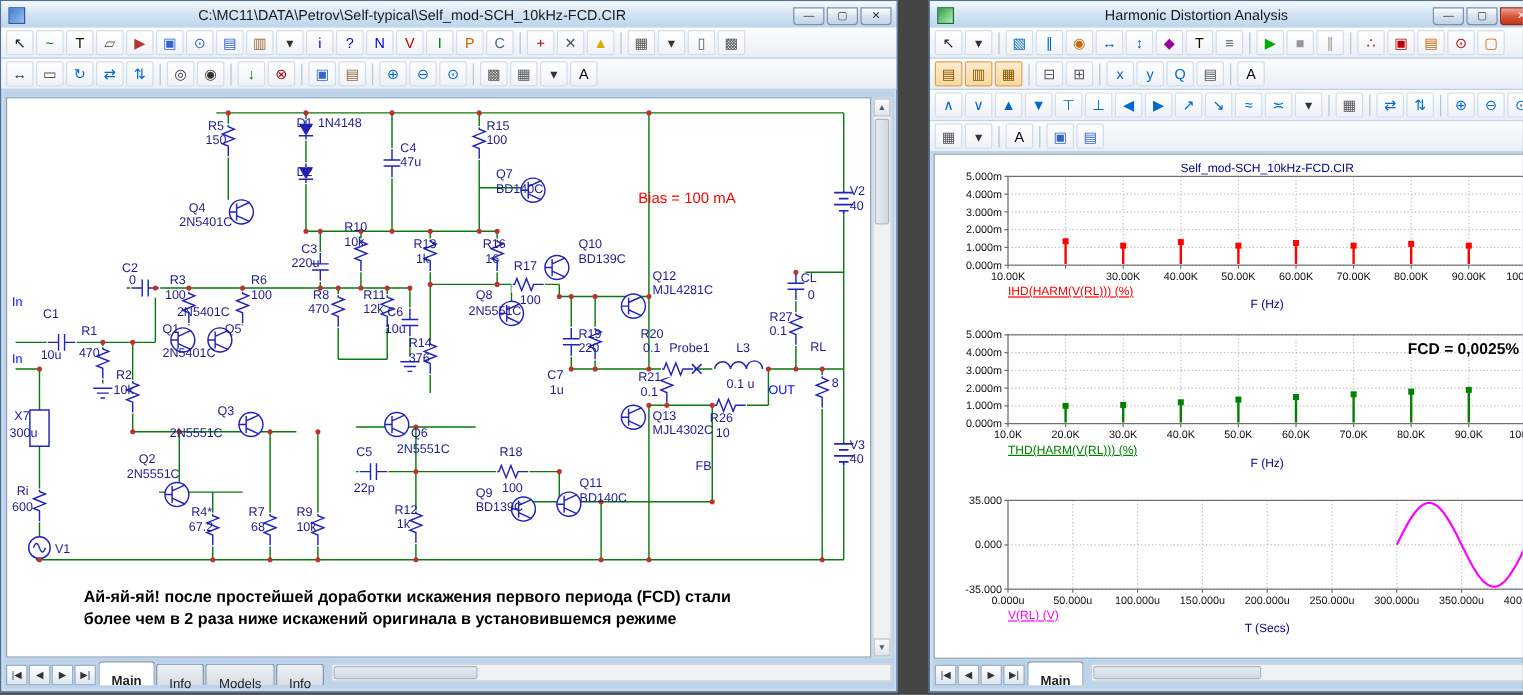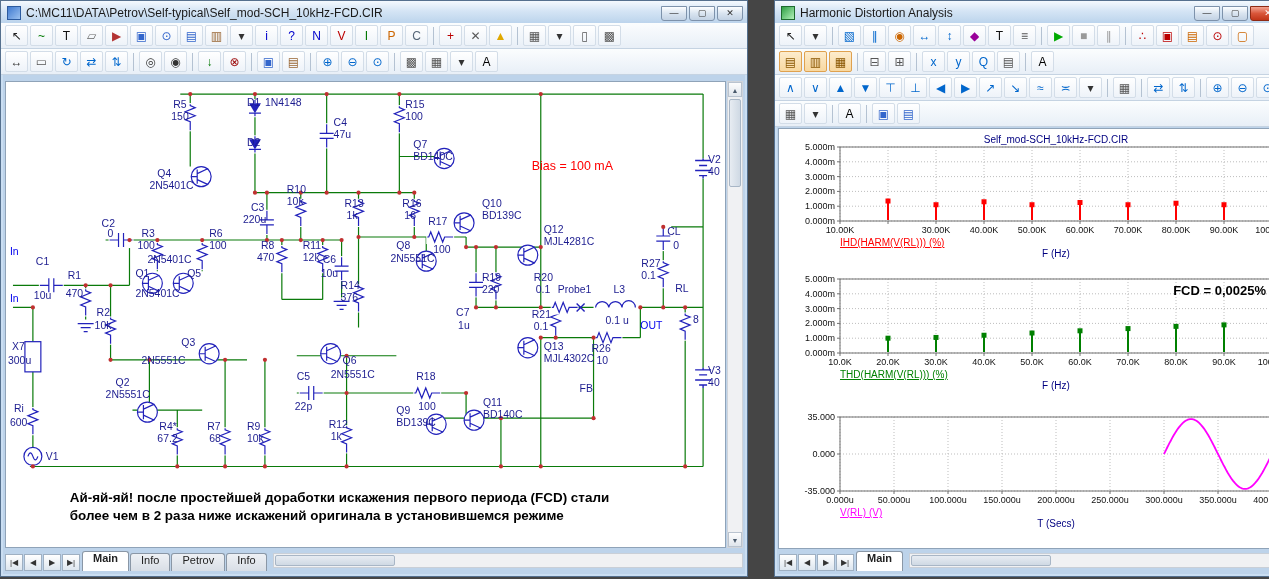--- a/index.html
+++ b/index.html
@@ -9,21 +9,21 @@
   .window { position:absolute; border:1px solid #55708e; background:#bdd3ea;
             box-shadow:inset 0 0 0 2px #cadef2; }
   #left-window  { left:0;   top:0; width:748px; height:577px; }
   #right-window { left:774px;top:0; width:517px; height:577px; }
 
   .titlebar { height:22px; display:flex; align-items:center; padding:2px 4px 0 6px;
               background:linear-gradient(#f4f9fe,#d5e5f5 45%,#bcd4ec);
               font-size:12px; color:#1a1a1a; }
   .title-icon { width:14px; height:14px; margin-right:5px; flex:0 0 auto;
                 background:linear-gradient(135deg,#3f7ad0,#9cc2f0); border:1px solid #2b5a9e; }
-  .title-text { flex:1; white-space:nowrap; overflow:hidden; }
+  .title-text { flex:1; white-space:nowrap; overflow:hidden;text-align:center; }
   .win-btns { display:flex; gap:2px; }
   .wbtn { width:26px; height:15px; font-size:9px; line-height:13px; text-align:center;
           border:1px solid #7d92ab; border-radius:0 0 3px 3px;
           background:linear-gradient(#fdfeff,#d9e4f0 50%,#c2d2e4); color:#333; }
   .wbtn.close-red { background:linear-gradient(#f2a492,#d9563a 50%,#c13518); color:#fff; border-color:#8e2a14; width:36px; }
 
   .toolbar { display:flex; align-items:center; height:26px; padding:1px 3px;
              background:linear-gradient(#fbfdfe,#e8eff7); border-bottom:1px solid #c5d3e2; }
   .tb-btn { width:23px; height:21px; display:flex; align-items:center; justify-content:center;
             border:1px solid #d3dde8; border-radius:2px; margin:0 1px;
@@ -38,21 +38,21 @@
 
   .vscroll { position:absolute; top:80px; bottom:28px; right:4px; width:16px;
              background:#f0f1f3; border:1px solid #d0d4da; }
   .sbtn { position:absolute; left:0; width:14px; height:15px; font-size:7px; text-align:center; line-height:15px;
           color:#4a5a6c; background:linear-gradient(#fdfdfd,#dfe5ec); border:1px solid #b9c3cf; }
   .sthumb { position:absolute; background:linear-gradient(90deg,#e7ecf2,#cfd9e4); border:1px solid #a8b6c6; border-radius:2px; }
 
   .tabrow { position:absolute; left:4px; right:4px; bottom:5px; height:21px; display:flex; align-items:flex-end; }
   .navbtn { width:18px; height:17px; font-size:8px; line-height:16px; text-align:center; color:#333;
             border:1px solid #9fb0c2; background:linear-gradient(#ffffff,#dde6ef); margin-right:1px; }
-  .tab { padding:0 10px 2px 10px; font-size:11px; color:#222; border:1px solid #8a97a6; border-bottom:none;
+  .tab { padding:10px 10px 2px 10px; font-size:11px; color:#222; border:1px solid #8a97a6; border-bottom:none;
          border-radius:3px 3px 0 0; background:linear-gradient(#eef1f5,#d8dee6); margin-left:1px; height:18px; }
   .tab.active { background:#ffffff; font-weight:bold; height:20px; }
   .hscroll { flex:1; height:15px; margin-left:6px; background:#f0f1f3; border:1px solid #c9cfd7; position:relative; align-self:center; }
   .hthumb { position:absolute; top:1px; bottom:1px; border:1px solid #a8b6c6; border-radius:2px;
             background:linear-gradient(#e7ecf2,#cfd9e4); }
 
   #plot-holder { left:3px; top:127px; right:3px; bottom:27px; }
   #charts { padding-top:3px; }
   #charts svg { display:block; margin:0 auto; }
 </style>
@@ -508,21 +508,21 @@
   <div class="tabrow">
     <span style="display: flex; align-items: center;">
         <div class="navbtn">|◀</div>
         <div class="navbtn">◀</div>
         <div class="navbtn">▶</div>
         <div class="navbtn">▶|</div>
       </span>
     <span style="display:flex;align-items:flex-end;">
         <div class="tab active">Main</div>
         <div class="tab">Info</div>
-        <div class="tab">Petrov</div>
+        <div class="tab">Models</div>
         <div class="tab">Info</div>
       </span>
     <div class="hscroll">
       <div class="hthumb" style="left:1px;width:120px;"></div>
     </div>
   </div>
 </div>
 
 <div class="window" id="right-window">
   <div class="titlebar">

